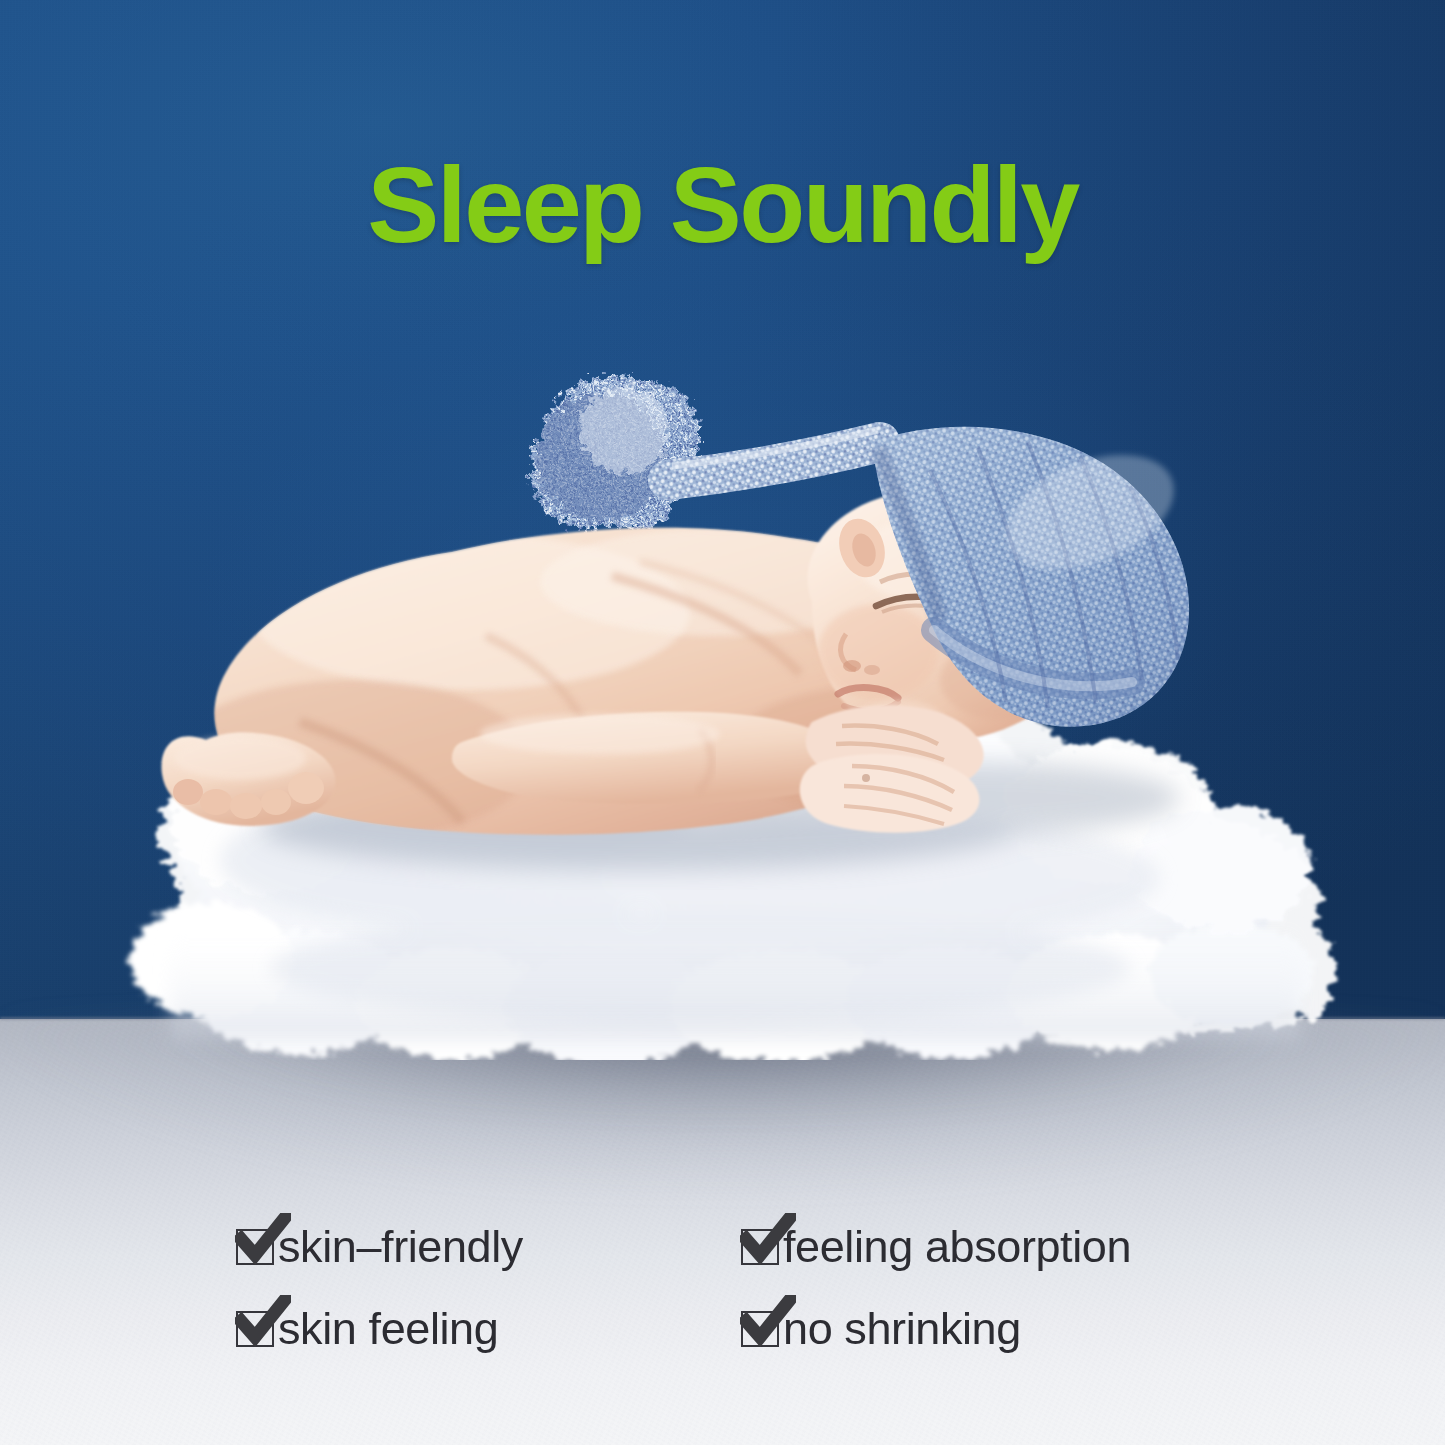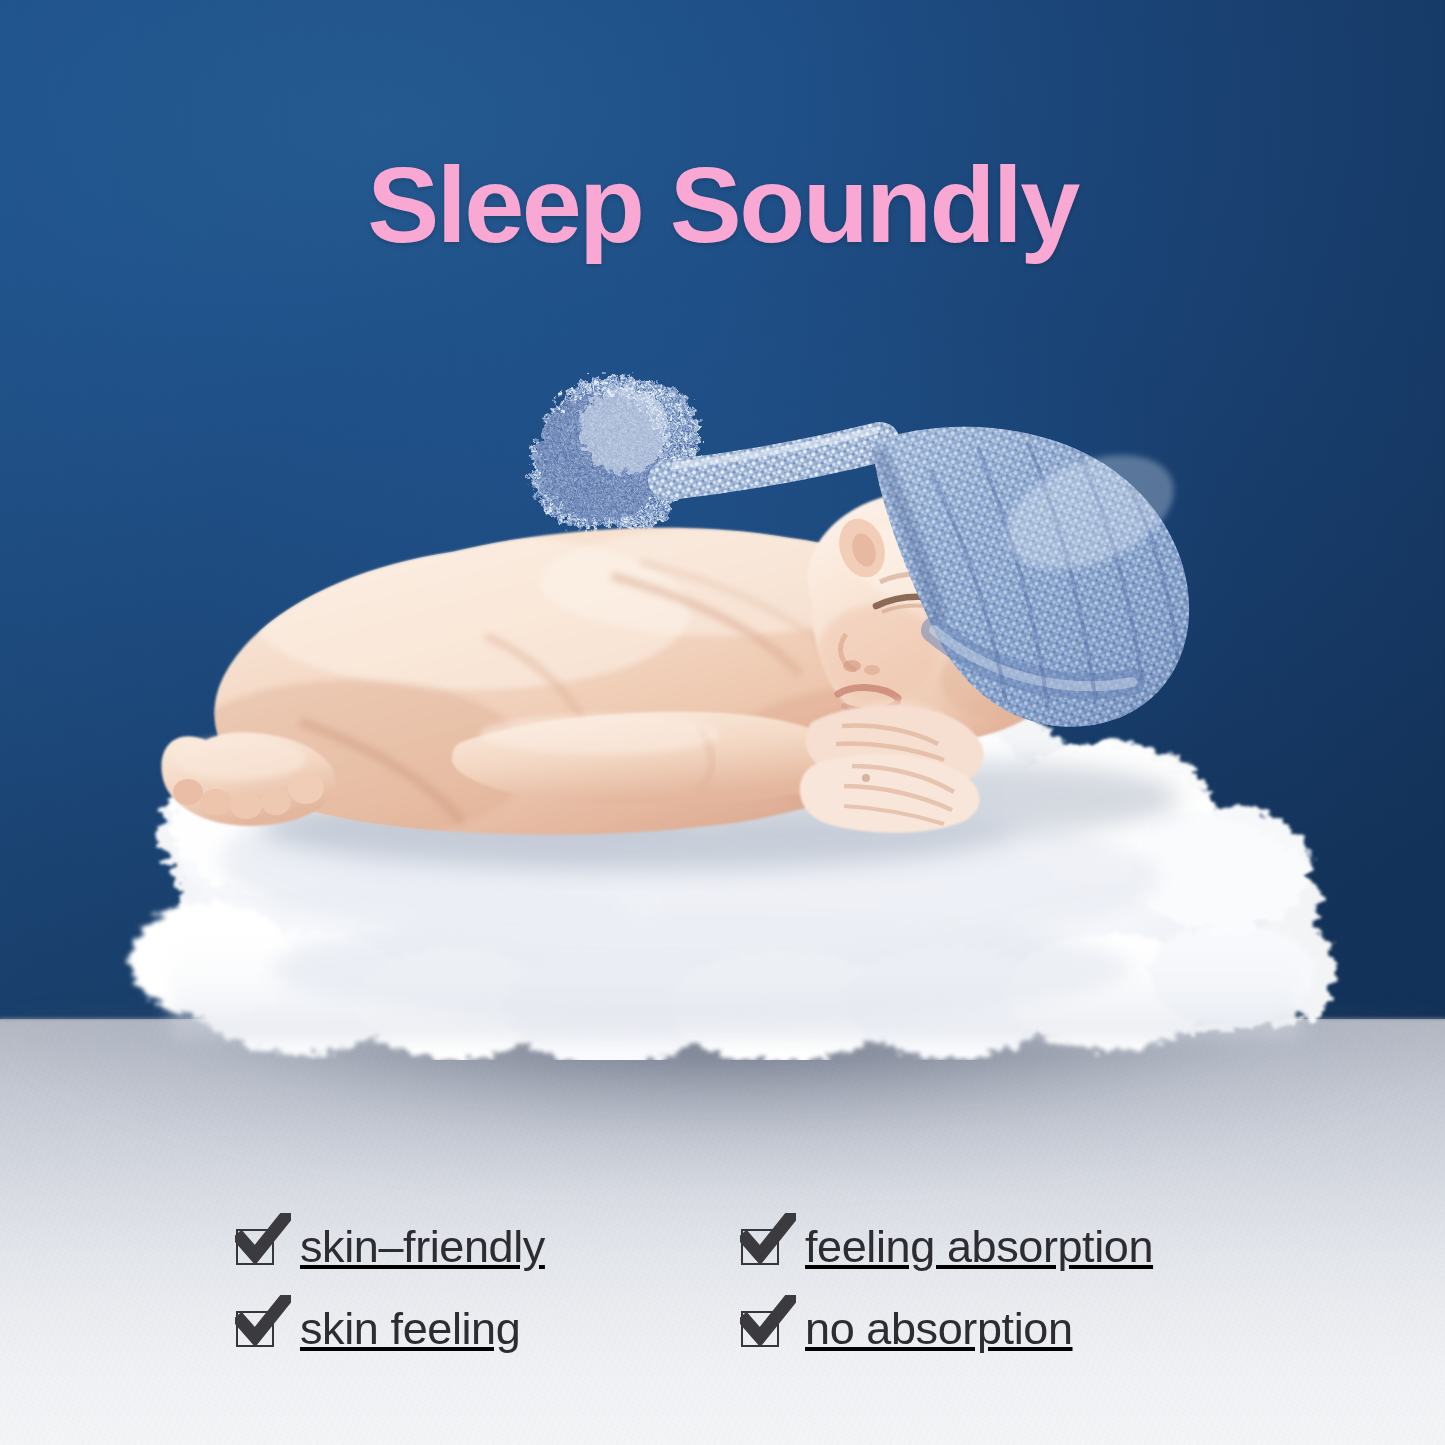--- a/index.html
+++ b/index.html
@@ -66,21 +66,21 @@
   .horizon-line{
     position:absolute; left:0; top:1017px; width:1445px; height:3px;
     background:linear-gradient(90deg, rgba(120,128,146,.55), rgba(150,158,176,.35) 40%, rgba(120,128,146,.5));
     filter:blur(1.2px);
   }
 
   
   .title{
     position:absolute; left:0; top:150px; width:1445px;
     text-align:center;
-    color:#f9a8d4;
+    color:#84cc16;
     font-family:"Liberation Sans", sans-serif;
     font-weight:700;
     font-size:108px;
     line-height:1.02;
     letter-spacing:-2.6px;
     text-shadow:0 2px 5px rgba(0,0,0,.18);
   }
 
   
   .cloud-wrap{ position:absolute; left:0; top:560px; width:1445px; height:500px; }
@@ -93,21 +93,21 @@
   
   .features{
     position:absolute; left:236px; top:1205px;
     width:1010px;
     display:grid;
     grid-template-columns:505px 505px;
     grid-auto-rows:82px;
     align-items:center;
   }
   .feat{
-    display:flex; align-items:center; gap:22px;text-decoration:underline;
+    display:flex; align-items:center; 
   }
   .chk{
     position:relative;
     width:42px; height:42px; flex:0 0 42px;
   }
   .chk .box{
     position:absolute; left:0; top:4px;
     width:38px; height:36px;
     border:2.5px solid #36363c;
     background:transparent;
@@ -532,18 +532,18 @@
       <span class="feat-label">skin feeling</span>
     </div>
 
     <div class="feat">
       <span class="chk">
         <span class="box"></span>
         <svg class="tick" viewBox="0 0 56 52">
           <path d="M6 26 L20 42 L52 2" fill="none" stroke="#3b3b3f" stroke-width="13" stroke-linecap="square" stroke-linejoin="miter"></path>
         </svg>
       </span>
-      <span class="feat-label">no absorption</span>
+      <span class="feat-label">no shrinking</span>
     </div>
 
   </div>
 
 </div>
 
 </body></html>

